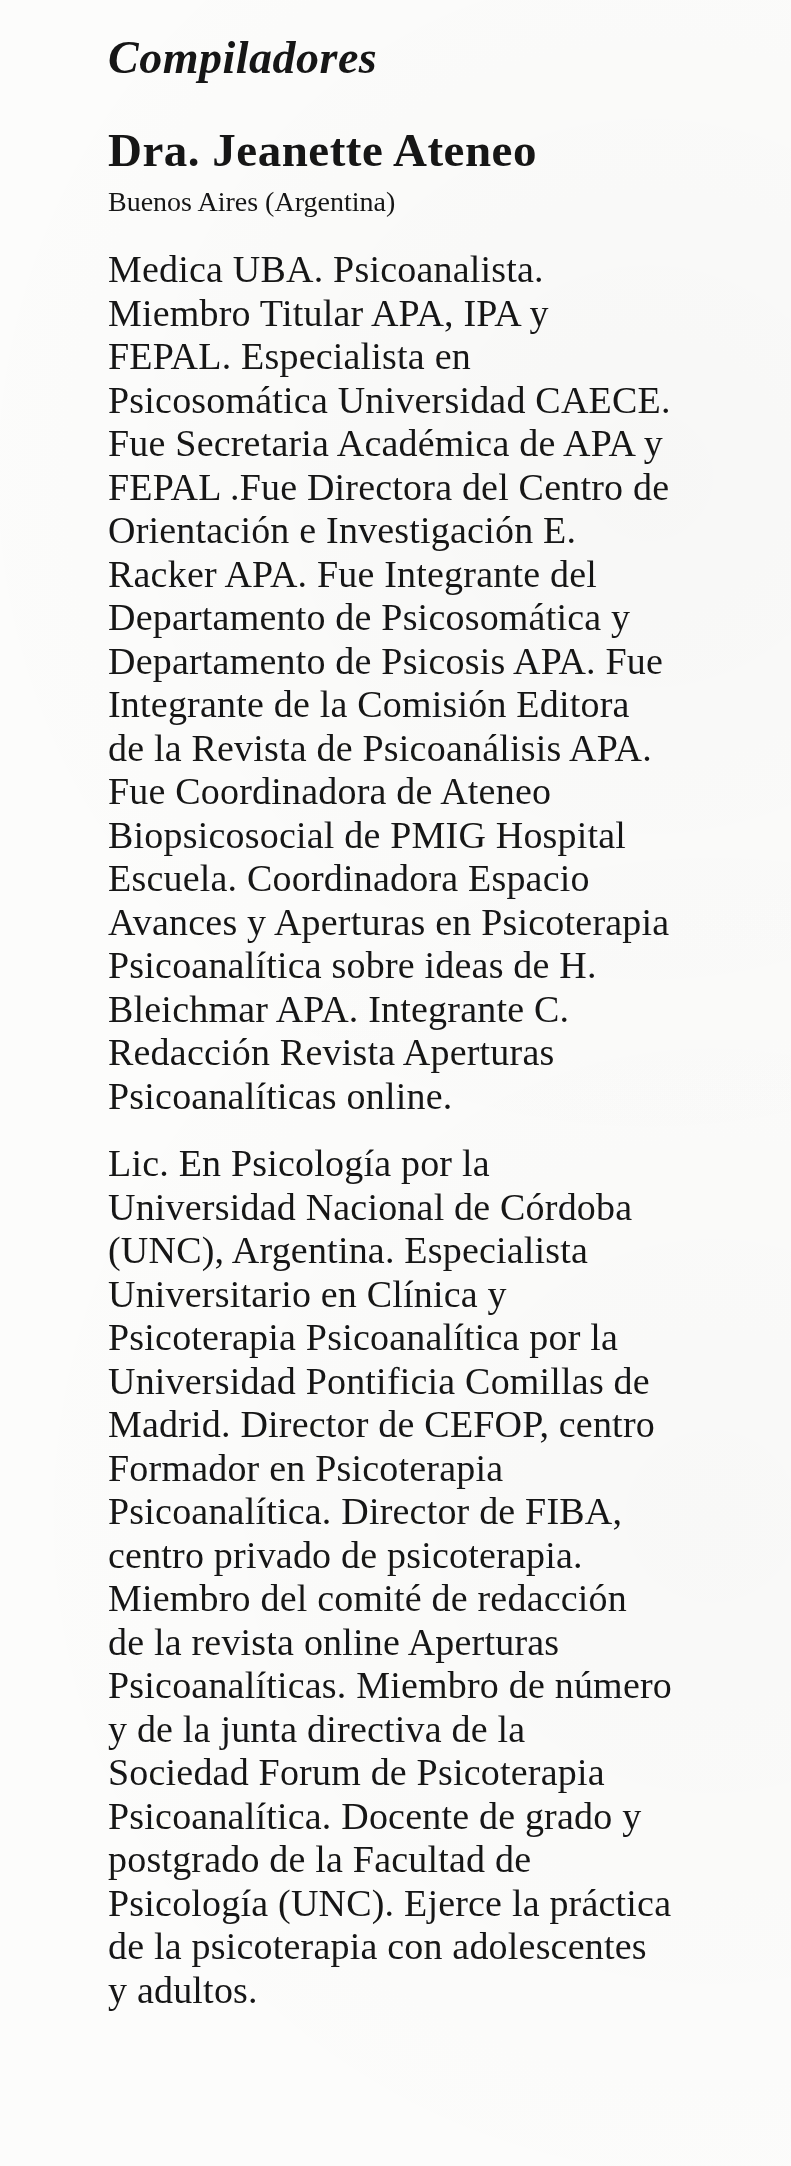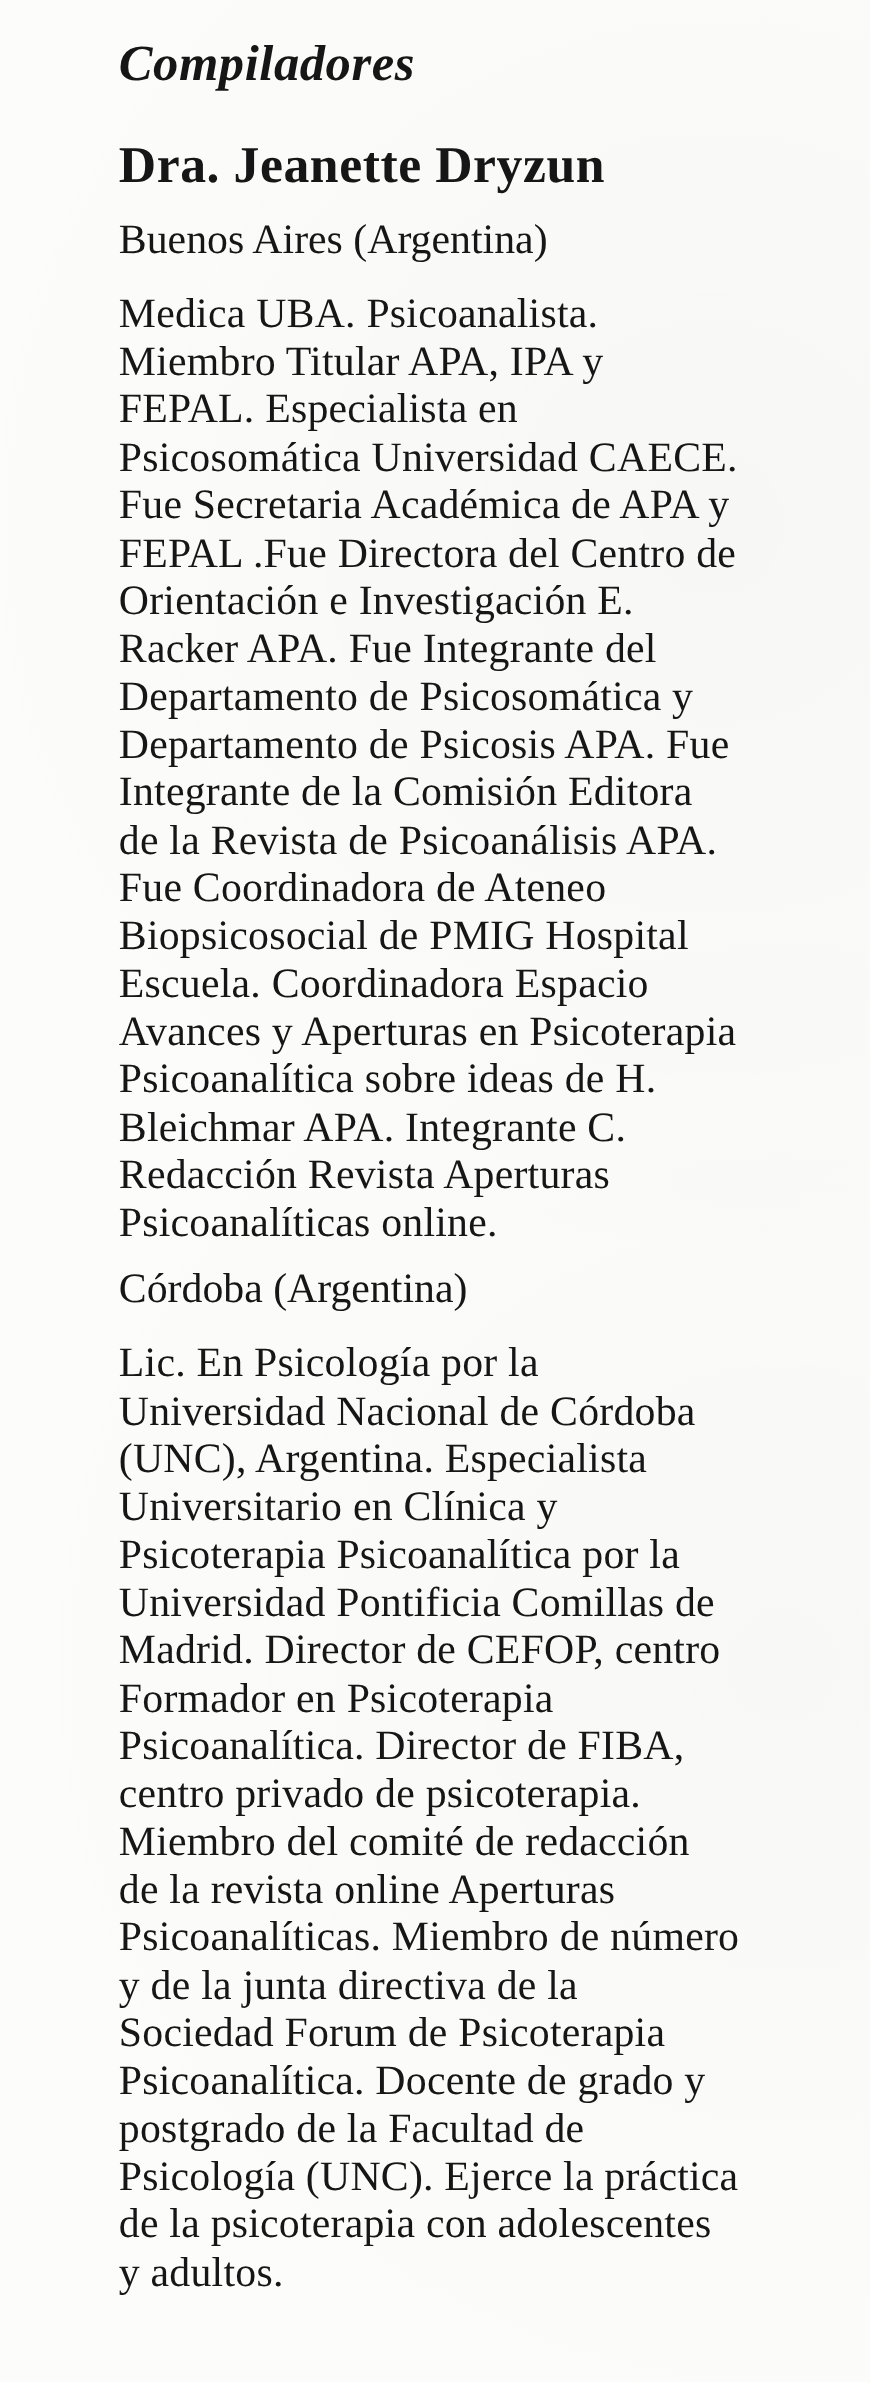--- a/index.html
+++ b/index.html
@@ -36,42 +36,41 @@
     margin: 34px 0 0 0;
     font-weight: 700;
     font-size: 47px;
     line-height: 60px;
     letter-spacing: 0.5px;
   }
   .person-name.second {
     margin-top: 14px;
   }
   .person-location {
-    margin-top: 16px;
-    font-size: 38px;
+    font-size: 28px;
     line-height: 44px;
   }
   .person-bio {
     margin-top: 24px;
     font-size: 38px;
     line-height: 43.5px;
     white-space: pre-line;
     letter-spacing: 0.2px;
     font-family: Liberation Serif, serif;
   }
 </style>
 </head>
 <body>
 
 <div class="scan-page">
 
   <div class="section-label">Compiladores</div>
 
   <section>
-    <h1 class="person-name">Dra. Jeanette Dryzun</h1>
+    <h1 class="person-name">Dra. Jeanette Ateneo</h1>
     <div class="person-location">Buenos Aires (Argentina)</div>
     <div class="person-bio">Medica UBA. Psicoanalista.
 Miembro Titular APA, IPA y
 FEPAL. Especialista en
 Psicosomática Universidad CAECE.
 Fue Secretaria Académica de APA y
 FEPAL .Fue Directora del Centro de
 Orientación e Investigación E.
 Racker APA. Fue Integrante del
 Departamento de Psicosomática y
@@ -82,21 +81,20 @@
 Biopsicosocial de PMIG Hospital
 Escuela. Coordinadora Espacio
 Avances y Aperturas en Psicoterapia
 Psicoanalítica sobre ideas de H.
 Bleichmar APA. Integrante C.
 Redacción Revista Aperturas
 Psicoanalíticas online.</div>
   </section>
 
   <section>
-    <div class="person-location">Córdoba (Argentina)</div>
     <div class="person-bio">Lic. En Psicología por la
 Universidad Nacional de Córdoba
 (UNC), Argentina. Especialista
 Universitario en Clínica y
 Psicoterapia Psicoanalítica por la
 Universidad Pontificia Comillas de
 Madrid. Director de CEFOP, centro
 Formador en Psicoterapia
 Psicoanalítica. Director de FIBA,
 centro privado de psicoterapia.

